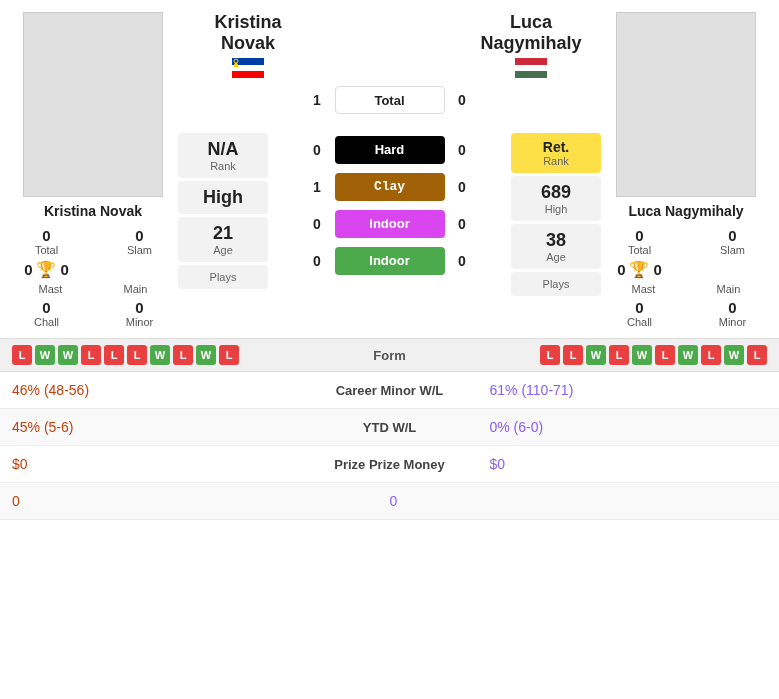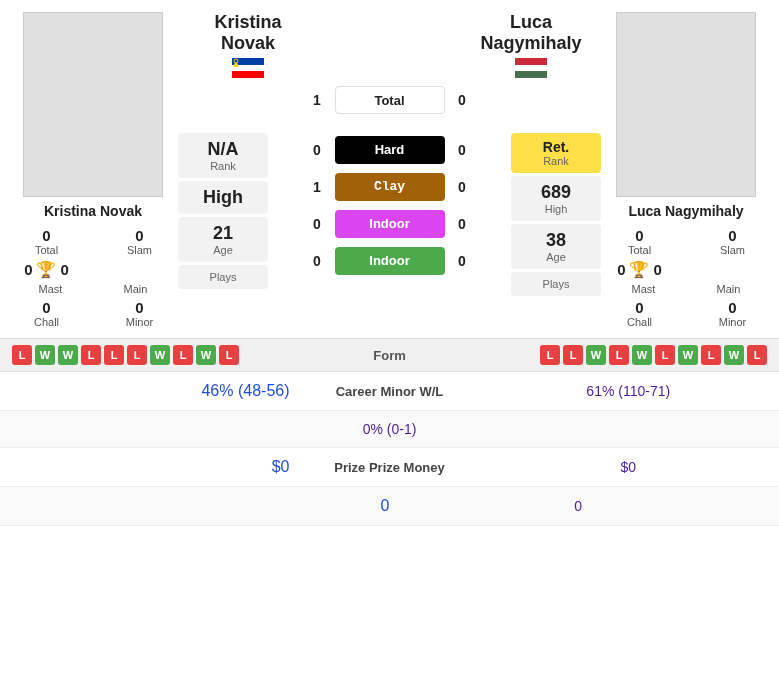--- a/index.html
+++ b/index.html
@@ -178,38 +178,38 @@
       padding: 10px 12px;
       border-bottom: 1px solid #eee;
     }
 
     .stats-row:nth-child(even) {
       background: #f9f9f9;
     }
 
     .stats-left-val {
       flex: 1;
-      text-align: right;
-      font-size: 16px;
-      color: #1d4ed8;
+      text-align: left;
+      font-size: 14px;
+      color: #c2410c;
     }
 
     .stats-center-label {
       width: 200px;
       text-align: center;
       font-weight: bold;
       font-size: 13px;
       color: #444;
     }
 
     .stats-right-val {
       flex: 1;
-      text-align: center;
+      text-align: left;
       font-size: 14px;
-      color: #4c1d95;
+      color: #8b5cf6;
     }
 
     .players-top {
       display: flex;
       align-items: flex-start;
       width: 100%;
       padding: 12px 8px 0 8px;
       gap: 0;
     }
 
@@ -502,21 +502,23 @@
       </div>
   </div>
 
   <div id="bottom-stats">
       <div class="stats-row">
     <div class="stats-left-val">46% (48-56)</div>
     <div class="stats-center-label">Career Minor W/L</div>
     <div class="stats-right-val">61% (110-71)</div>
   </div>
       <div class="stats-row">
-    <div class="stats-right-val">0% (0-1)</div>
+    <div class="stats-left-val">45% (5-6)</div>
+    <div class="stats-center-label">YTD W/L</div>
+    <div class="stats-right-val">0% (6-0)</div>
   </div>
       <div class="stats-row">
     <div class="stats-left-val">$0</div>
     <div class="stats-center-label">Prize Prize Money</div>
     <div class="stats-right-val">$0</div>
   </div>
       <div class="stats-row">
     <div class="stats-left-val">0</div>
     <div class="stats-right-val">0</div>
   </div>

